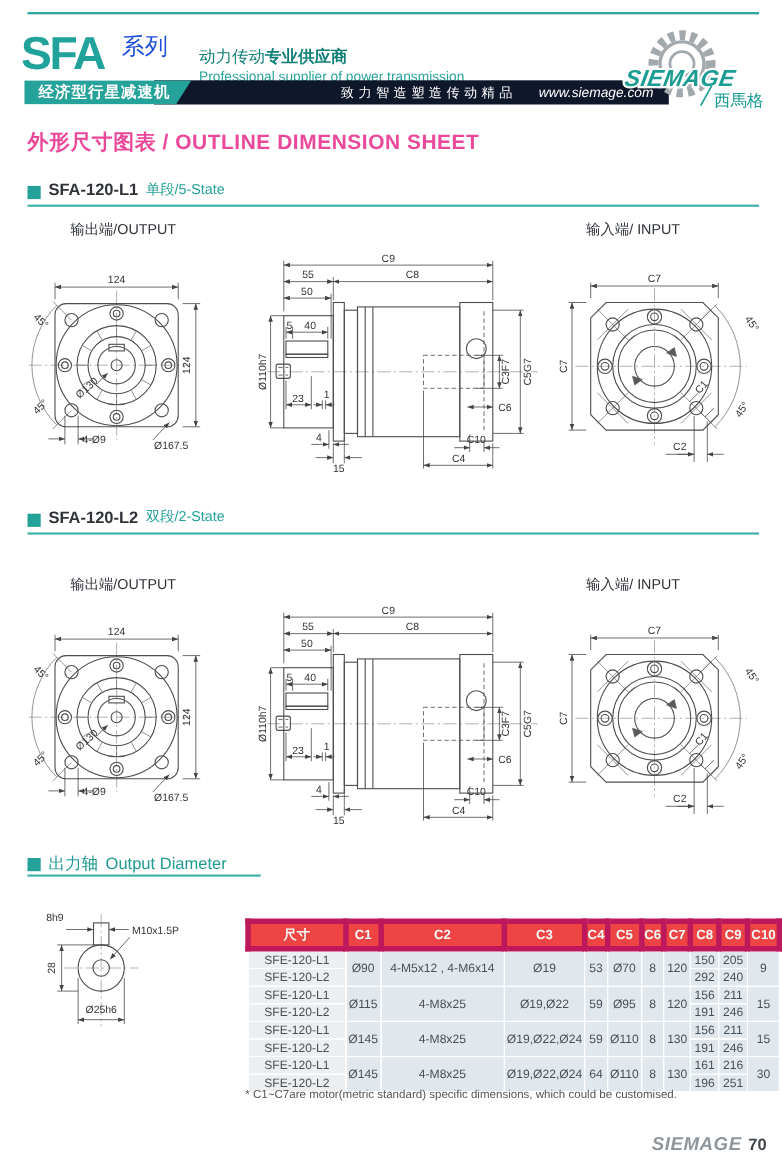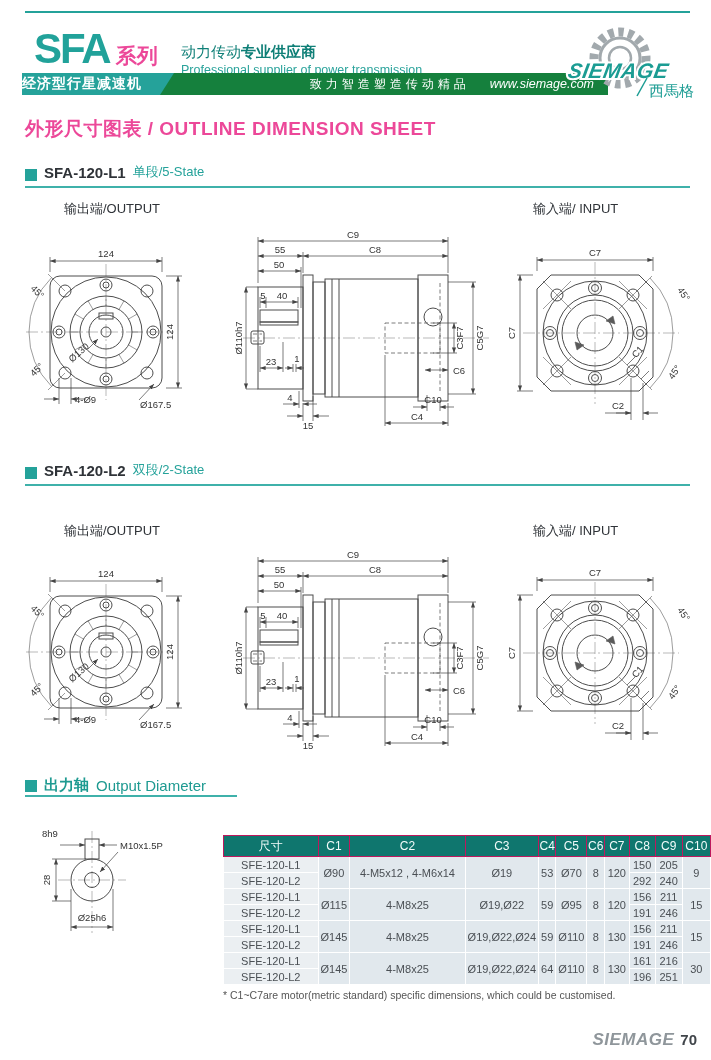--- a/index.html
+++ b/index.html
@@ -1,59 +1,59 @@
 <!DOCTYPE html>
 <html><head>
 <meta charset="utf-8">
 <style>
   html,body{margin:0;padding:0;background:#e8e8e8}
   .page{position:relative;width:711px;height:1060px;background:#fff;overflow:hidden;
         font-family:"Liberation Sans",sans-serif;color:#333}
   
   .toprule{position:absolute;left:25px;top:11px;width:665px;height:2px;background:#24A29A}
-  .sfa-wrap{position:absolute;left:34px;top:28px;display:flex;align-items:flex-end;gap:6px}
+  .sfa-wrap{position:absolute;left:19px;top:28px;display:flex;align-items:flex-start;gap:16px}
   .sfa{font-size:42px;font-weight:bold;color:#21A29A;letter-spacing:-2px;line-height:1}
-  .xilie{font-size:21px;color:#ec4899;font-weight:bold}
+  .xilie{font-size:21px;color:#1d4ed8;font-weight:normal}
   .tagline{position:absolute;left:181px;top:43px;line-height:1.25}
   .tag-cn{font-size:15px;color:#0F7F77}
   .tag-cn b{font-weight:bold}
   .tag-en{font-size:12.5px;color:#2AA39B;margin-top:1px}
-  .banner-light{position:absolute;left:140px;top:73px;width:468px;height:22px;background:#15803d;
+  .banner-light{position:absolute;left:140px;top:73px;width:468px;height:22px;background:#0f172a;
       display:flex;justify-content:flex-end;align-items:center;gap:20px;padding-right:14px;box-sizing:border-box}
   .banner-light .slogan{color:#fff;font-size:12px;letter-spacing:4px}
   .banner-light .url{color:#fff;font-size:12.5px;font-weight:normal;font-style:italic}
   .banner-dark{position:absolute;left:22px;top:73px;width:152px;height:22px;background:#25A29A;
       clip-path:polygon(0 0,100% 0,calc(100% - 14px) 100%,0 100%);
       display:flex;align-items:center}
-  .banner-dark span{color:#fff;font-size:14px;font-weight:bold;letter-spacing:1px;}
+  .banner-dark span{color:#fff;font-size:14px;font-weight:bold;letter-spacing:1px;padding-left:13px}
   .logo{position:absolute;left:565px;top:22px}
   
   .main-title{position:absolute;left:25px;top:116px;font-size:19px;font-weight:bold;color:#ec4899;letter-spacing:.5px}
   .sec-head{position:absolute;left:25px;display:flex;align-items:flex-end;gap:7px}
   .sec-bullet{width:12px;height:12px;background:#24A29A;flex:none}
   .sec-model{font-size:15px;font-weight:bold;color:#2F3338}
   .sec-stage{font-size:13px;color:#24A29A}
   .sec-rule{position:absolute;left:25px;width:665px;height:2px;background:#3FB1AA}
   .end-label{position:absolute;font-size:13px;color:#2F3338}
   
   .dwg{position:absolute}
   .dwg text{font-family:"Liberation Sans",sans-serif;font-size:9.5px;fill:#333}
   .ln{fill:none;stroke:#4d4d4d;stroke-width:1}
   .thin{fill:none;stroke:#5a5a5a;stroke-width:.6}
   .cl{fill:none;stroke:#8a8a8a;stroke-width:.6;stroke-dasharray:12 3 2 3}
   .dash{fill:none;stroke:#5a5a5a;stroke-width:.8;stroke-dasharray:4 2.5}
   .dim{fill:none;stroke:#444;stroke-width:.7}
   
   .s3-head{position:absolute;left:25px;top:776px;display:flex;align-items:center;gap:7px}
-  .s3-title-cn{font-size:15px;font-weight:bold;color:#1E9A91}
+  .s3-title-cn{font-size:15px;font-weight:normal;color:#1E9A91}
   .s3-title-en{font-size:15px;color:#1E9A91}
   .s3-rule{position:absolute;left:25px;top:795px;width:212px;height:2px;background:#3FB1AA}
   
   .tbl{position:absolute;left:223px;top:835px;border-collapse:collapse;table-layout:fixed;font-size:11px;color:#4a4f54}
-  .tbl th{background:#0f766e;color:#F2FBFA;font-weight:normal;font-size:12px;height:20px;border:1px solid #be185d;padding:0}
+  .tbl th{background:#ef4444;color:#F2FBFA;font-weight:bold;font-size:12px;height:20px;border:5px solid #be185d;padding:0}
   .tbl td{background:#E1E8ED;text-align:center;border:1px solid #fff;height:15px;padding:0 2px;white-space:nowrap;overflow:hidden}
   .tbl td.model{background:#EBEFF2}
   .notes{position:absolute;left:223px;top:988px;font-size:10.5px;color:#555;line-height:15px}
   
   .footer{position:absolute;right:14px;top:1030px;display:flex;align-items:baseline;gap:6px}
   .f-brand{font-style:italic;font-weight:bold;font-size:17px;color:#8F969B;letter-spacing:.5px}
   .f-page{font-weight:bold;font-size:15px;color:#40454A}
 </style>
 </head>
 <body>

